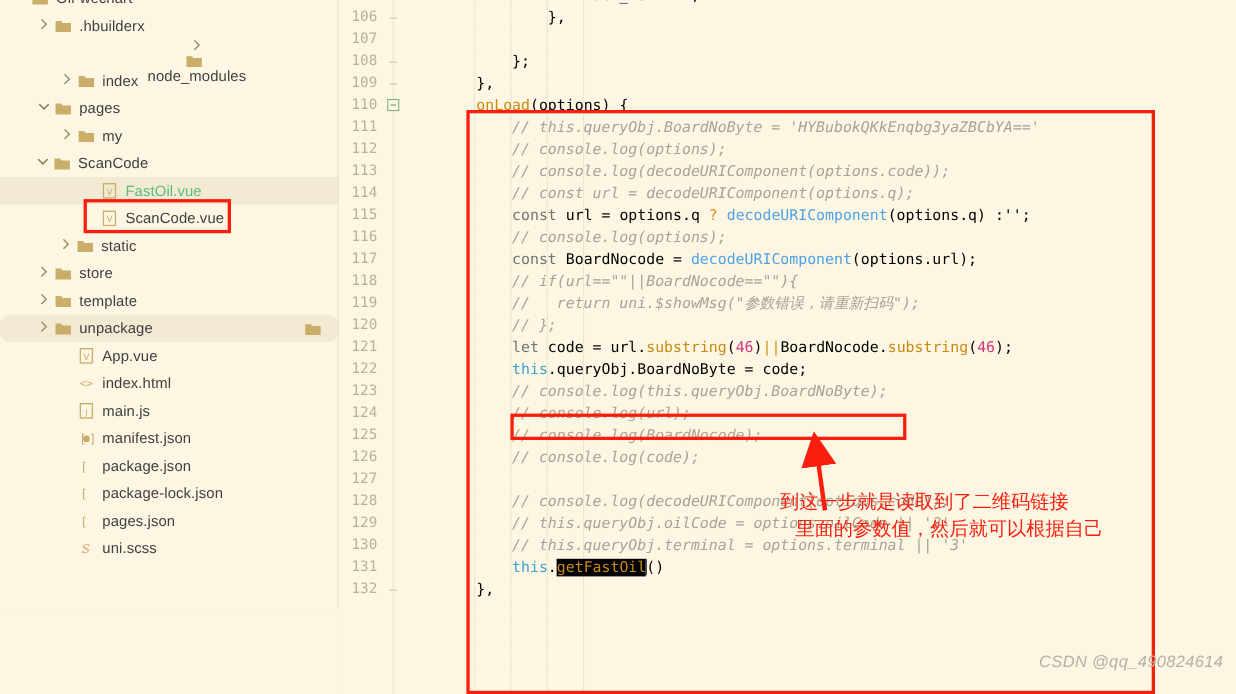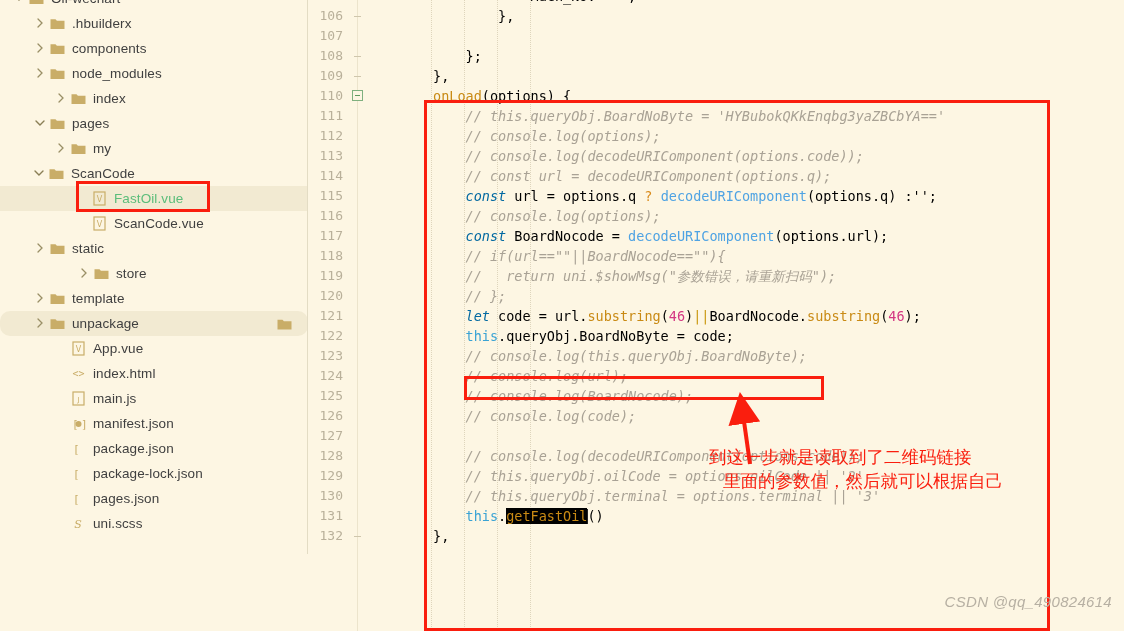--- a/index.html
+++ b/index.html
@@ -141,21 +141,21 @@
     white-space: pre;
   }
   .cl {
     height: 20px;
     line-height: 20px;
     white-space: pre;
   }
 
   
   .t-cmt   { color: #a9a295; font-style: italic; }
-  .t-kw    { color: #0369a1; font-style: italic; }
+  .t-kw    { color: #737373; }
   .t-fn    { color: #c98a14; }
   .t-this  { color: #3aa3d4; }
   .t-call  { color: #4fa3e3; }
   .t-num   { color: #d33682; }
   .t-op    { color: #c9960c; }
   .t-qmark { color: #d98b1c; }
   .hl-sel  { background: #000000; }
   .caret {
     display: inline-block;
     width: 1px;
@@ -229,32 +229,21 @@
           <span class="tw"><svg width="8" height="10" viewBox="0 0 8 10">
               <path d="M2 1 L6 5 L2 9" fill="none" stroke="#9a8f66" stroke-width="1.3" stroke-linecap="round"></path>
             </svg></span>
           <span class="ico">
             <svg class="folder-svg" width="15" height="13" viewBox="0 0 15 13">
               <path d="M0.5 2.2 h5 l1.4 1.6 h7.6 v8.2 h-14 z" fill="#c9ad68"></path>
             </svg>
           </span>
           <span class="lbl">.hbuilderx</span>
         </div>
-        <div class="tree-row" style="padding-left: 33px;">
-          <span class="tw"><svg width="8" height="10" viewBox="0 0 8 10">
-              <path d="M2 1 L6 5 L2 9" fill="none" stroke="#9a8f66" stroke-width="1.3" stroke-linecap="round"></path>
-            </svg></span>
-          <span class="ico">
-            <svg class="folder-svg" width="15" height="13" viewBox="0 0 15 13">
-              <path d="M0.5 2.2 h5 l1.4 1.6 h7.6 v8.2 h-14 z" fill="#c9ad68"></path>
-            </svg>
-          </span>
-          <span class="lbl">components</span>
-        </div>
-        <div class="tree-row" style="padding-left: 33px;">
+        <div class="tree-row" style="padding-left: 50px; flex-direction: column;">
           <span class="tw"><svg width="8" height="10" viewBox="0 0 8 10">
               <path d="M2 1 L6 5 L2 9" fill="none" stroke="#9a8f66" stroke-width="1.3" stroke-linecap="round"></path>
             </svg></span>
           <span class="ico">
             <svg class="folder-svg" width="15" height="13" viewBox="0 0 15 13">
               <path d="M0.5 2.2 h5 l1.4 1.6 h7.6 v8.2 h-14 z" fill="#c9ad68"></path>
             </svg>
           </span>
           <span class="lbl">node_modules</span>
         </div>
@@ -315,32 +304,32 @@
         <div class="tree-row" style="padding-left: 75px;">
           <span class="tw blank"></span>
           <span class="ico">
             <svg width="13" height="15" viewBox="0 0 13 15">
               <rect x="1" y="1" width="11" height="13" fill="none" stroke="#c9ad68" stroke-width="1.2"></rect>
               <text x="6.5" y="11" font-size="8" fill="#c9ad68" text-anchor="middle" font-family="DejaVu Sans">V</text>
             </svg>
           </span>
           <span class="lbl">ScanCode.vue</span>
         </div>
+        <div class="tree-row" style="padding-left: 53px;">
+          <span class="tw"><svg width="8" height="10" viewBox="0 0 8 10">
+              <path d="M2 1 L6 5 L2 9" fill="none" stroke="#9a8f66" stroke-width="1.3" stroke-linecap="round"></path>
+            </svg></span>
+          <span class="ico">
+            <svg class="folder-svg" width="15" height="13" viewBox="0 0 15 13">
+              <path d="M0.5 2.2 h5 l1.4 1.6 h7.6 v8.2 h-14 z" fill="#c9ad68"></path>
+            </svg>
+          </span>
+          <span class="lbl">static</span>
+        </div>
         <div class="tree-row" style="padding-left: 33px;">
-          <span class="tw"><svg width="8" height="10" viewBox="0 0 8 10">
-              <path d="M2 1 L6 5 L2 9" fill="none" stroke="#9a8f66" stroke-width="1.3" stroke-linecap="round"></path>
-            </svg></span>
-          <span class="ico">
-            <svg class="folder-svg" width="15" height="13" viewBox="0 0 15 13">
-              <path d="M0.5 2.2 h5 l1.4 1.6 h7.6 v8.2 h-14 z" fill="#c9ad68"></path>
-            </svg>
-          </span>
-          <span class="lbl">static</span>
-        </div>
-        <div class="tree-row" style="padding-left: 33px; margin-left: 44px;">
           <span class="tw"><svg width="8" height="10" viewBox="0 0 8 10">
               <path d="M2 1 L6 5 L2 9" fill="none" stroke="#9a8f66" stroke-width="1.3" stroke-linecap="round"></path>
             </svg></span>
           <span class="ico">
             <svg class="folder-svg" width="15" height="13" viewBox="0 0 15 13">
               <path d="M0.5 2.2 h5 l1.4 1.6 h7.6 v8.2 h-14 z" fill="#c9ad68"></path>
             </svg>
           </span>
           <span class="lbl">store</span>
         </div>

